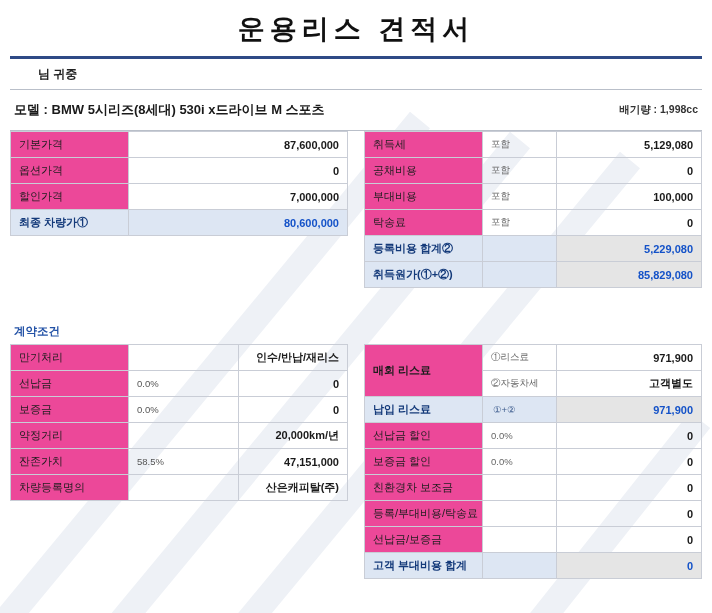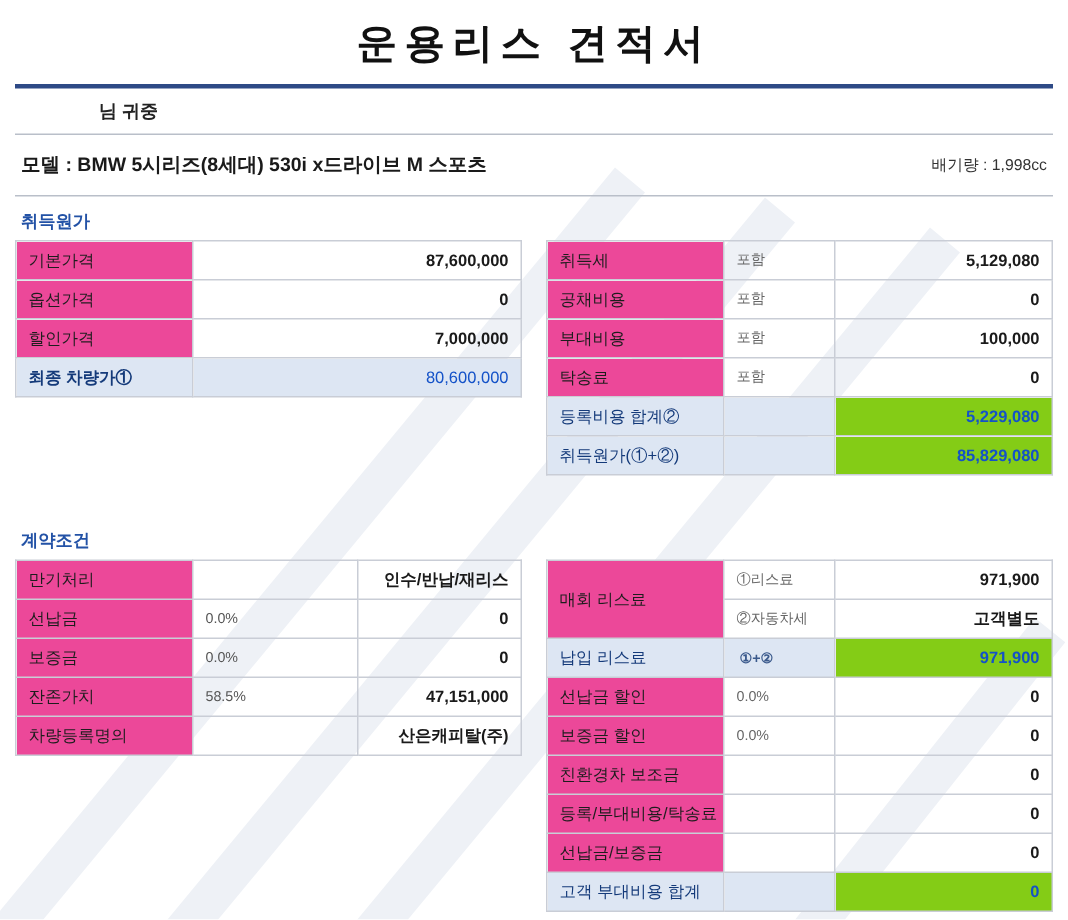--- a/index.html
+++ b/index.html
@@ -32,21 +32,21 @@
     font-size: 27px;
     font-weight: bold;
     letter-spacing: 5px;
     color: #111;
     padding-top: 11px;
     padding-bottom: 9px;
   }
 
   .recipient-row {
     height: 30px;
-    padding-left: 66px;
+    padding-left: 38px;
     font-size: 12px;
     color: #222;
     display: flex;
     align-items: center;
   }
   .recipient-name { font-weight: bold; margin-right: 2px; }
 
   .rule-thick {
     height: 3px;
     background: #2e4a86;
@@ -62,21 +62,21 @@
     display: flex;
     align-items: center;
     justify-content: space-between;
     padding: 11px 14px 11px 14px;
     font-size: 13px;
     font-weight: bold;
     color: #1a1a1a;
   }
   .model-row .disp {
     font-size: 10.5px;
-    font-weight: normal;
+    font-weight: bold;
     color: #333;
   }
 
   .section-title {
     color: #2352a6;
     font-weight: bold;
     font-size: 11.5px;
     margin: 9px 0 5px 14px;
   }
 
@@ -114,37 +114,37 @@
     text-align: left;
   }
   td.val {
     text-align: right;
     color: #1a1a1a;
     font-weight: bold;
   }
   tr.total td.label,
   tr.total td.mid {
     background: #dde6f3;
-    font-weight: normal;
+    font-weight: bold;
     color: #143a7a;
   }
-  tr.total td.mid { font-weight: bold; color: #3b5a8c; padding-left: 10px; }
+  tr.total td.mid { font-weight: normal; color: #3b5a8c; padding-left: 10px; }
   tr.total td.val {
-    background: #84cc16;
+    background: #e5e5e5;
     font-weight: bold;
     color: #1452c8;
   }
   tr.total-plain td.label { background: #dde6f3; font-weight: bold; color: #143a7a; margin-top: 20px; }
-  tr.total-plain td.val { background: #dde6f3; font-weight: normal; color: #1452c8; }
+  tr.total-plain td.val { background: #dde6f3; font-weight: bold; color: #1452c8; }
 
   td.pct { color: #555; font-size: 9.5px; }
 
   .rowspan-label {
     background: #edf1f7;
-    font-weight: normal;
+    font-weight: bold;
   }
 </style>
 </head>
 <body>
 
 <div class="page">
 
   <div class="watermark">
     <svg width="712" height="613" viewBox="0 0 712 613" xmlns="http://www.w3.org/2000/svg">
       <g stroke="#eef1f6" stroke-width="26" fill="none">
@@ -168,21 +168,20 @@
 
     <div class="rule-thin"></div>
 
     <div class="model-row">
       <span>모델 : BMW 5시리즈(8세대) 530i x드라이브 M 스포츠</span>
       <span class="disp">배기량 : 1,998cc</span>
     </div>
 
     <div class="rule-thin"></div>
 
-    <div class="section-title">취득원가</div>
 
     <div class="columns">
       <div class="col-left">
         <table class="grid">
           <tbody>
             <tr>
               <td class="label">기본가격</td>
               <td class="val">87,600,000</td>
             </tr>
             <tr>
@@ -254,20 +253,25 @@
               <td class="label">선납금</td>
               <td class="pct">0.0%</td>
               <td class="val">0</td>
             </tr>
             <tr>
               <td class="label">보증금</td>
               <td class="pct">0.0%</td>
               <td class="val">0</td>
             </tr>
             <tr>
+              <td class="label">약정거리</td>
+              <td class="pct"></td>
+              <td class="val">20,000km/년</td>
+            </tr>
+            <tr>
               <td class="label">잔존가치</td>
               <td class="pct">58.5%</td>
               <td class="val">47,151,000</td>
             </tr>
             <tr>
               <td class="label">차량등록명의</td>
               <td class="pct"></td>
               <td class="val">산은캐피탈(주)</td>
             </tr>
           </tbody>

